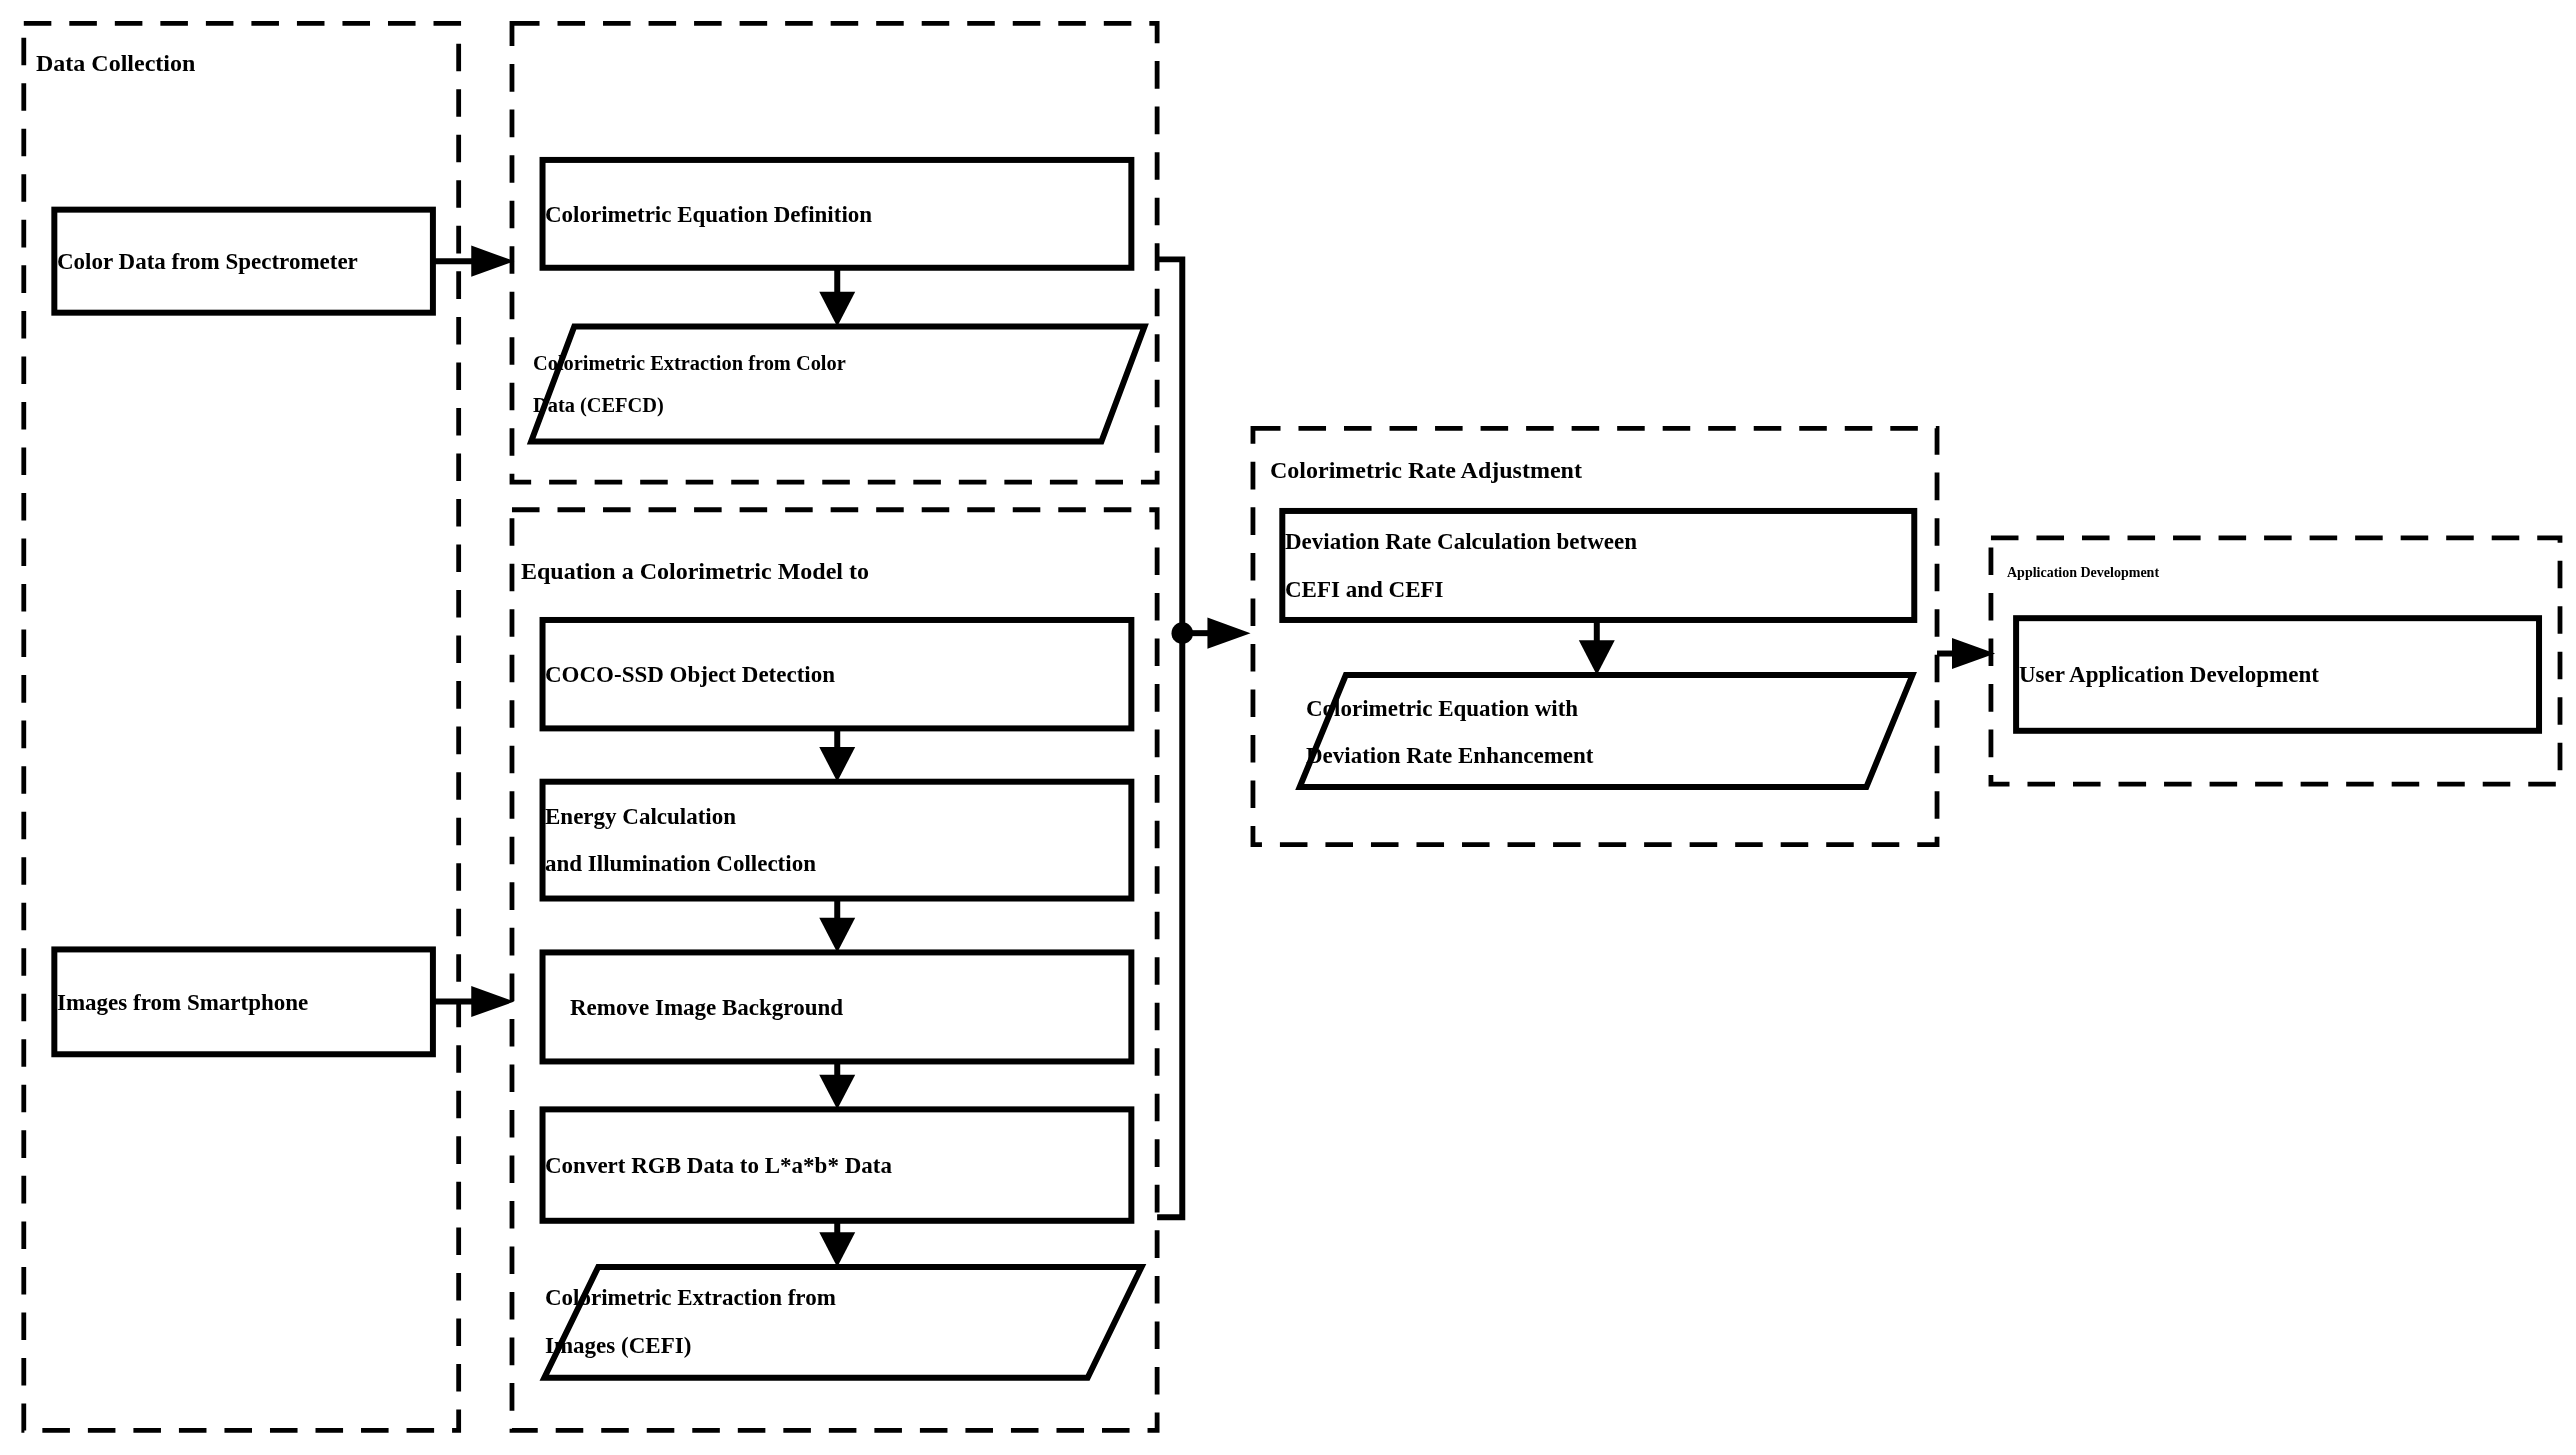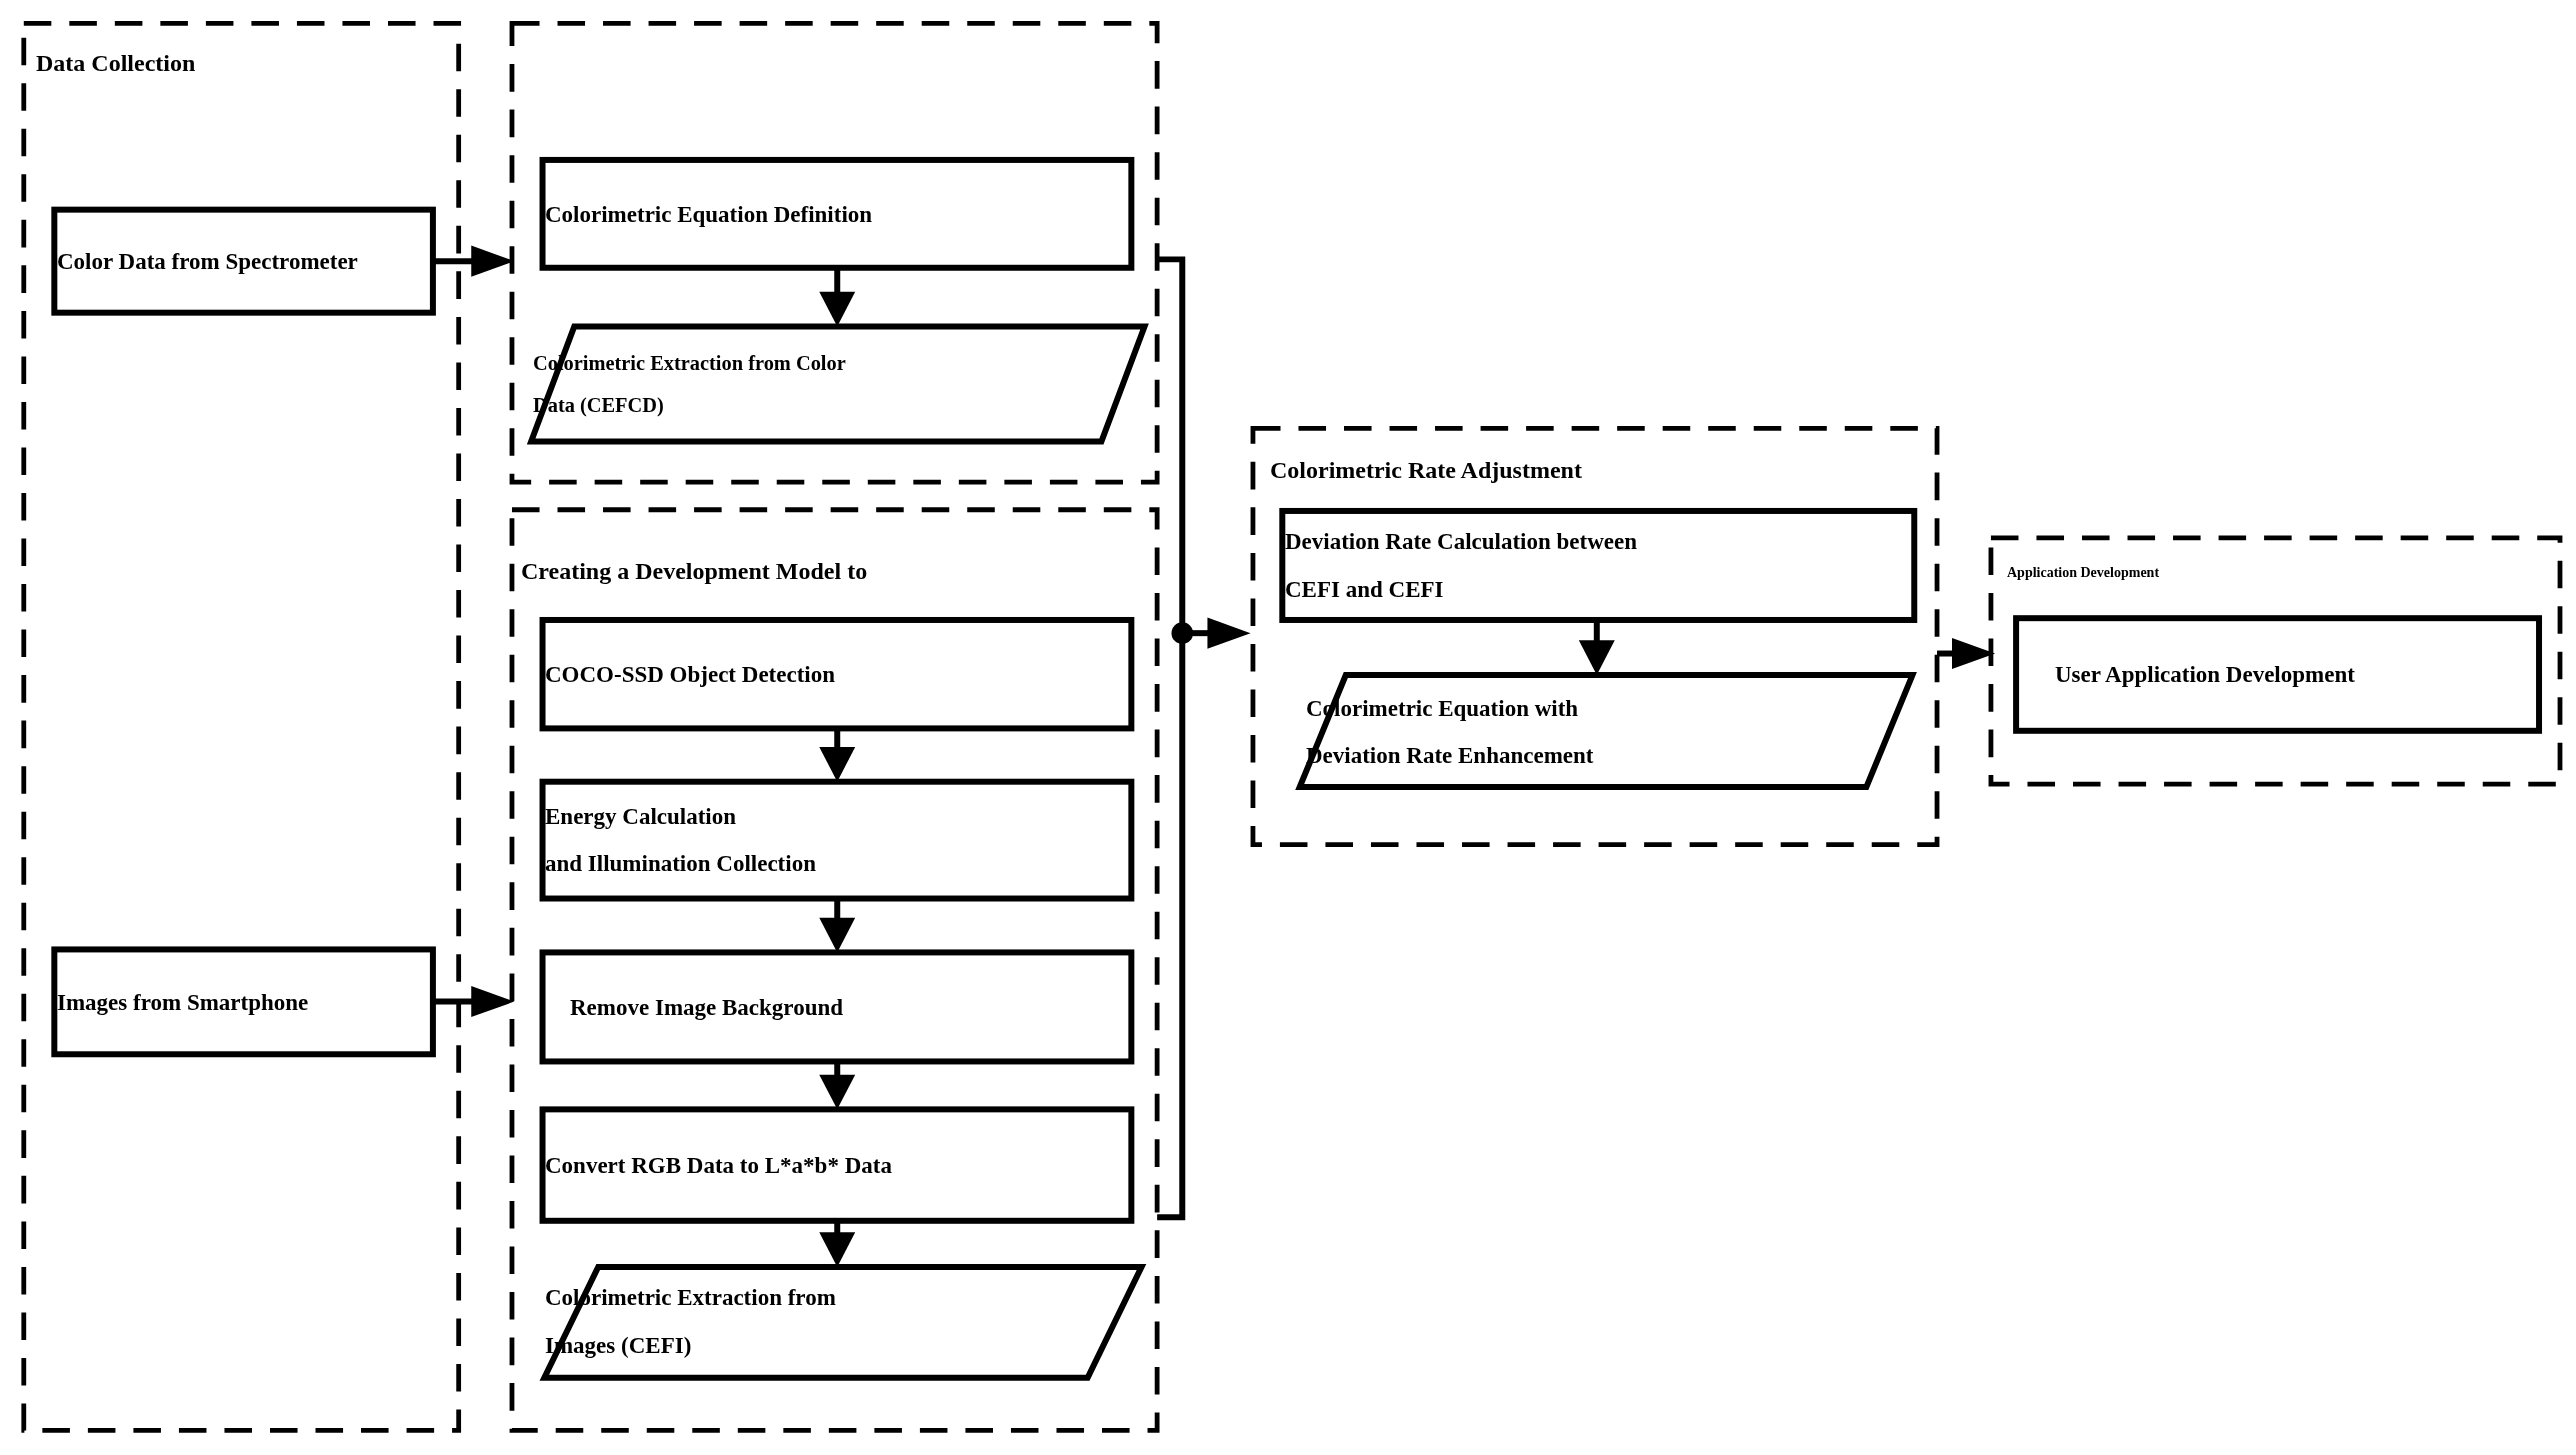--- a/index.html
+++ b/index.html
@@ -103,21 +103,21 @@
   <div class="t" style="left:545px;top:162px;width:584px;height:105px;">
     <span>Colorimetric Equation Definition</span>
   </div>
 
   <div class="t lh2" style="left:533px;top:329px;width:605px;height:111px;font-size:20.4px;">
     <span>Colorimetric Extraction from Color</span>
     <span>Data (CEFCD)</span>
   </div>
 
   <div class="t title lh2" style="left:521px;top:524px;width:626px;height:95px;">
-    <span>Creating a Development Model to</span>
+    <span>Equation a Colorimetric Model to</span>
   </div>
 
   <div class="t" style="left:545px;top:622px;width:584px;height:105px;">
     <span>COCO-SSD Object Detection</span>
   </div>
 
   <div class="t lh2" style="left:545px;top:783px;width:584px;height:114px;">
     <span>Energy Calculation</span>
     <span>and Illumination Collection</span>
   </div>
@@ -146,18 +146,18 @@
 
   <div class="t lh2" style="left:1306px;top:677px;width:584px;height:110px;">
     <span>Colorimetric Equation with</span>
     <span>Deviation Rate Enhancement</span>
   </div>
 
   <div class="t small-title" style="left:2007px;top:548px;width:539px;height:50px;">
     <span>Application Development</span>
   </div>
 
-  <div class="t" style="left:2019px;top:620px;width:515px;height:110px;padding-left:36px;">
+  <div class="t" style="left:2019px;top:620px;width:515px;height:110px;">
     <span>User Application Development</span>
   </div>
 
 </div>
 
 
 </body></html>

